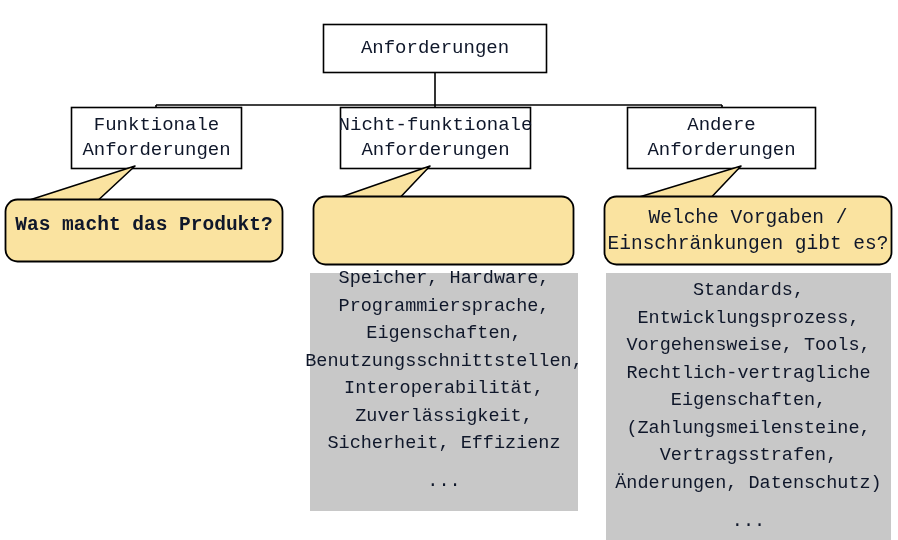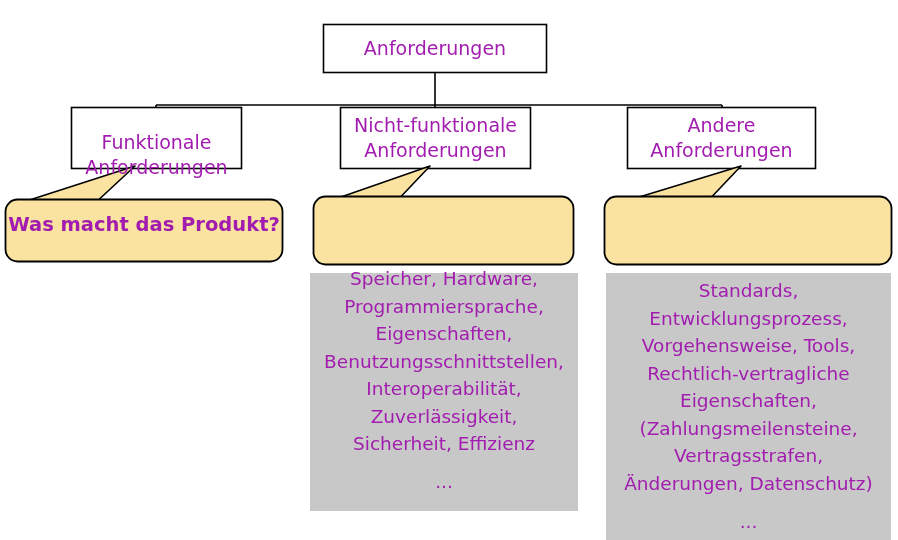--- a/index.html
+++ b/index.html
@@ -24,23 +24,24 @@
     left: 0;
     width: 898px;
     height: 540px;
   }
   .node-text {
     position: absolute;
     display: flex;
     flex-direction: column;
     align-items: center;
     justify-content: center;
-    color: #a21caf;
+    color: #0f172a;
     box-sizing: border-box;
     pointer-events: none;
+    font-family: Liberation Mono, monospace;
   }
   .tree-box-label {
     font-size: 19px;
     line-height: 25px;
     letter-spacing: 0px;
   }
   .callout-label {
     font-size: 19.5px;
     line-height: 26px;
     font-weight: 700;
@@ -91,40 +92,44 @@
     <rect x="604.5" y="196.5" width="287" height="68" rx="12" ry="12" fill="#fae3a0" stroke="#000000" stroke-width="1.8"></rect>
 
     <rect x="310" y="273" width="268" height="238" fill="#c8c8c8" stroke="none"></rect>
     <rect x="606" y="273" width="285" height="267" fill="#c8c8c8" stroke="none"></rect>
   </svg>
 
   <div class="node-text tree-box-label" style="left:323px; top:24px; width:224px; height:49px;">
     <span class="line">Anforderungen</span>
   </div>
 
-  <div class="node-text tree-box-label" style="left:71px; top:124px; width:171px; height:62px;">
+  <div class="node-text tree-box-label" style="left:71px; top:107px; width:171px; height:62px;">
     <span class="line">Funktionale</span>
     <span class="line">Anforderungen</span>
   </div>
 
   <div class="node-text tree-box-label" style="left:340px; top:107px; width:191px; height:62px;border-radius:21px;">
     <span class="line">Nicht-funktionale</span>
     <span class="line">Anforderungen</span>
   </div>
 
   <div class="node-text tree-box-label" style="left:627px; top:107px; width:189px; height:62px;">
     <span class="line">Andere</span>
     <span class="line">Anforderungen</span>
   </div>
 
   <div class="node-text callout-label" style="left:5px; top:199px; width:278px; height:52px;">
     <span class="line">Was macht das Produkt?</span>
   </div>
 
 
+  <div class="node-text callout-label normal" style="left:604px; top:196px; width:288px; height:69px;">
+    <span class="line">Welche Vorgaben /</span>
+    <span class="line">Einschränkungen gibt es?</span>
+  </div>
 
   <div class="node-text detail-label" style="left:310px; top:265px; width:268px; height:230px; justify-content:flex-start;">
     <span class="line">Speicher, Hardware,</span>
     <span class="line">Programmiersprache,</span>
     <span class="line">Eigenschaften,</span>
     <span class="line">Benutzungsschnittstellen,</span>
     <span class="line">Interoperabilität,</span>
     <span class="line">Zuverlässigkeit,</span>
     <span class="line">Sicherheit, Effizienz</span>
     <span class="spacer-line"></span>

